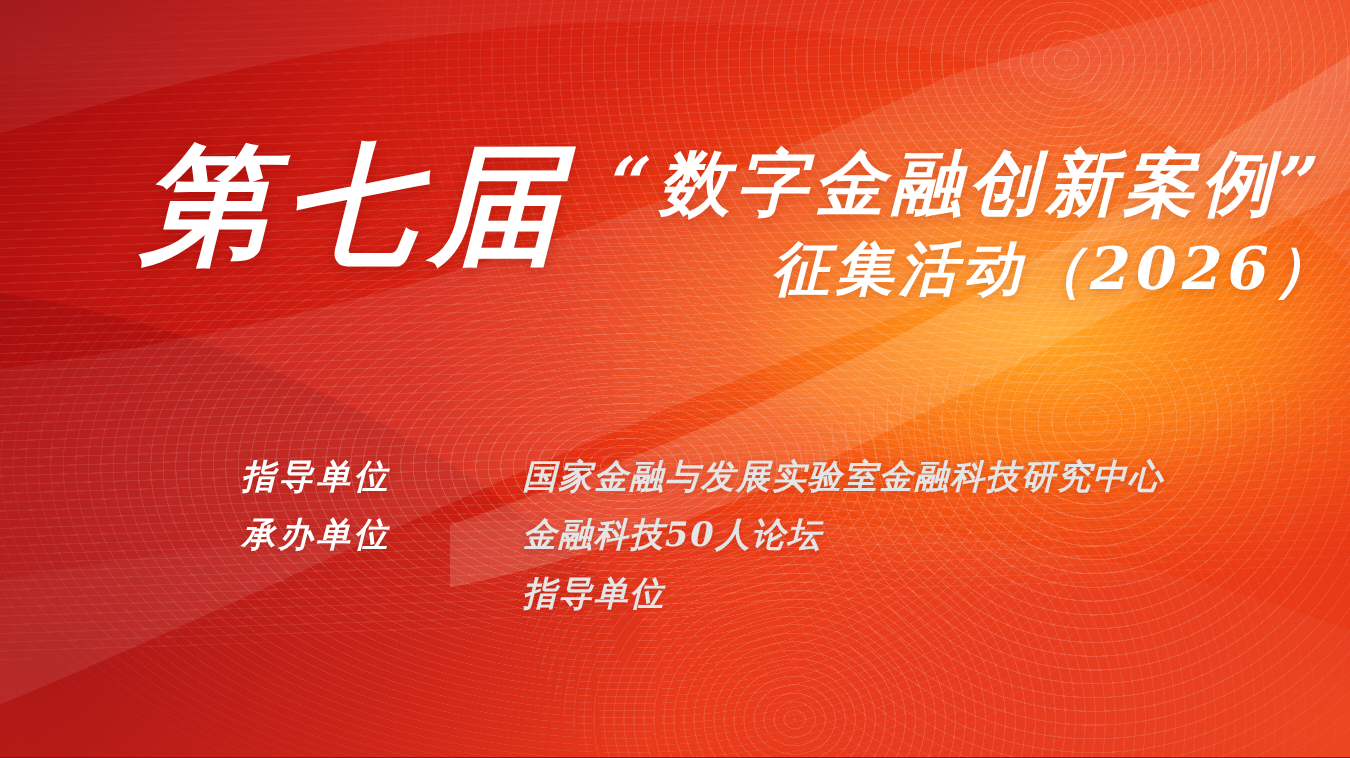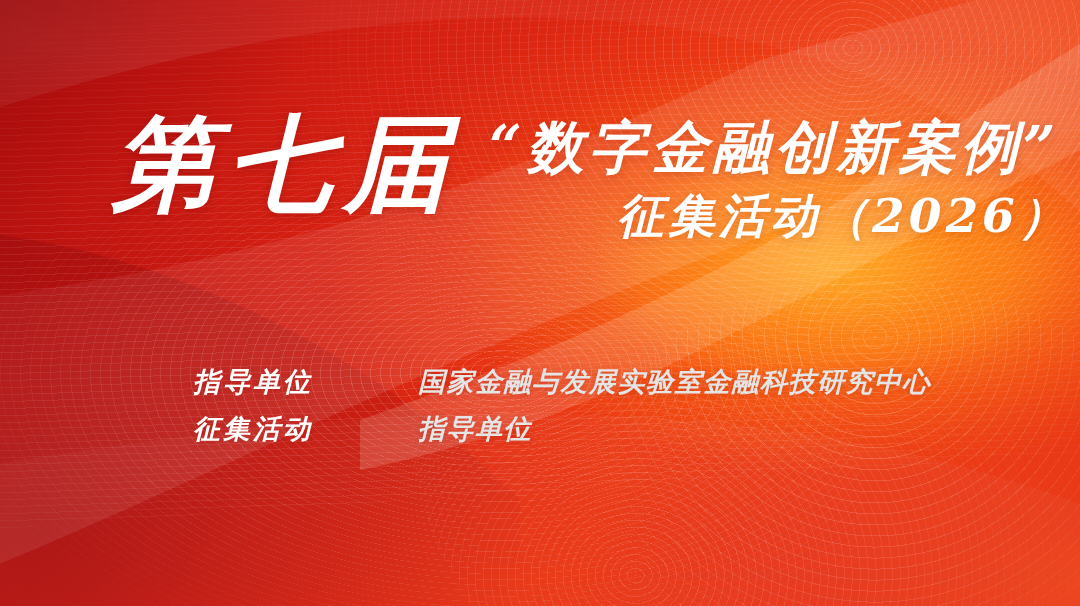--- a/index.html
+++ b/index.html
@@ -344,21 +344,22 @@
   <div class="credits">
 
     <div class="credit-row">
       <div class="credit-label">指导单位</div>
       <div class="credit-values">
         <div class="credit-value">国家金融与发展实验室金融科技研究中心</div>
       </div>
     </div>
 
     <div class="credit-row">
-      <div class="credit-label">征集活动</div>
+      <div class="credit-label">承办单位</div>
       <div class="credit-values">
+        <div class="credit-value">金融科技50人论坛</div>
         <div class="credit-value">指导单位</div>
       </div>
     </div>
 
   </div>
 
 </div>
 
 </body></html>

